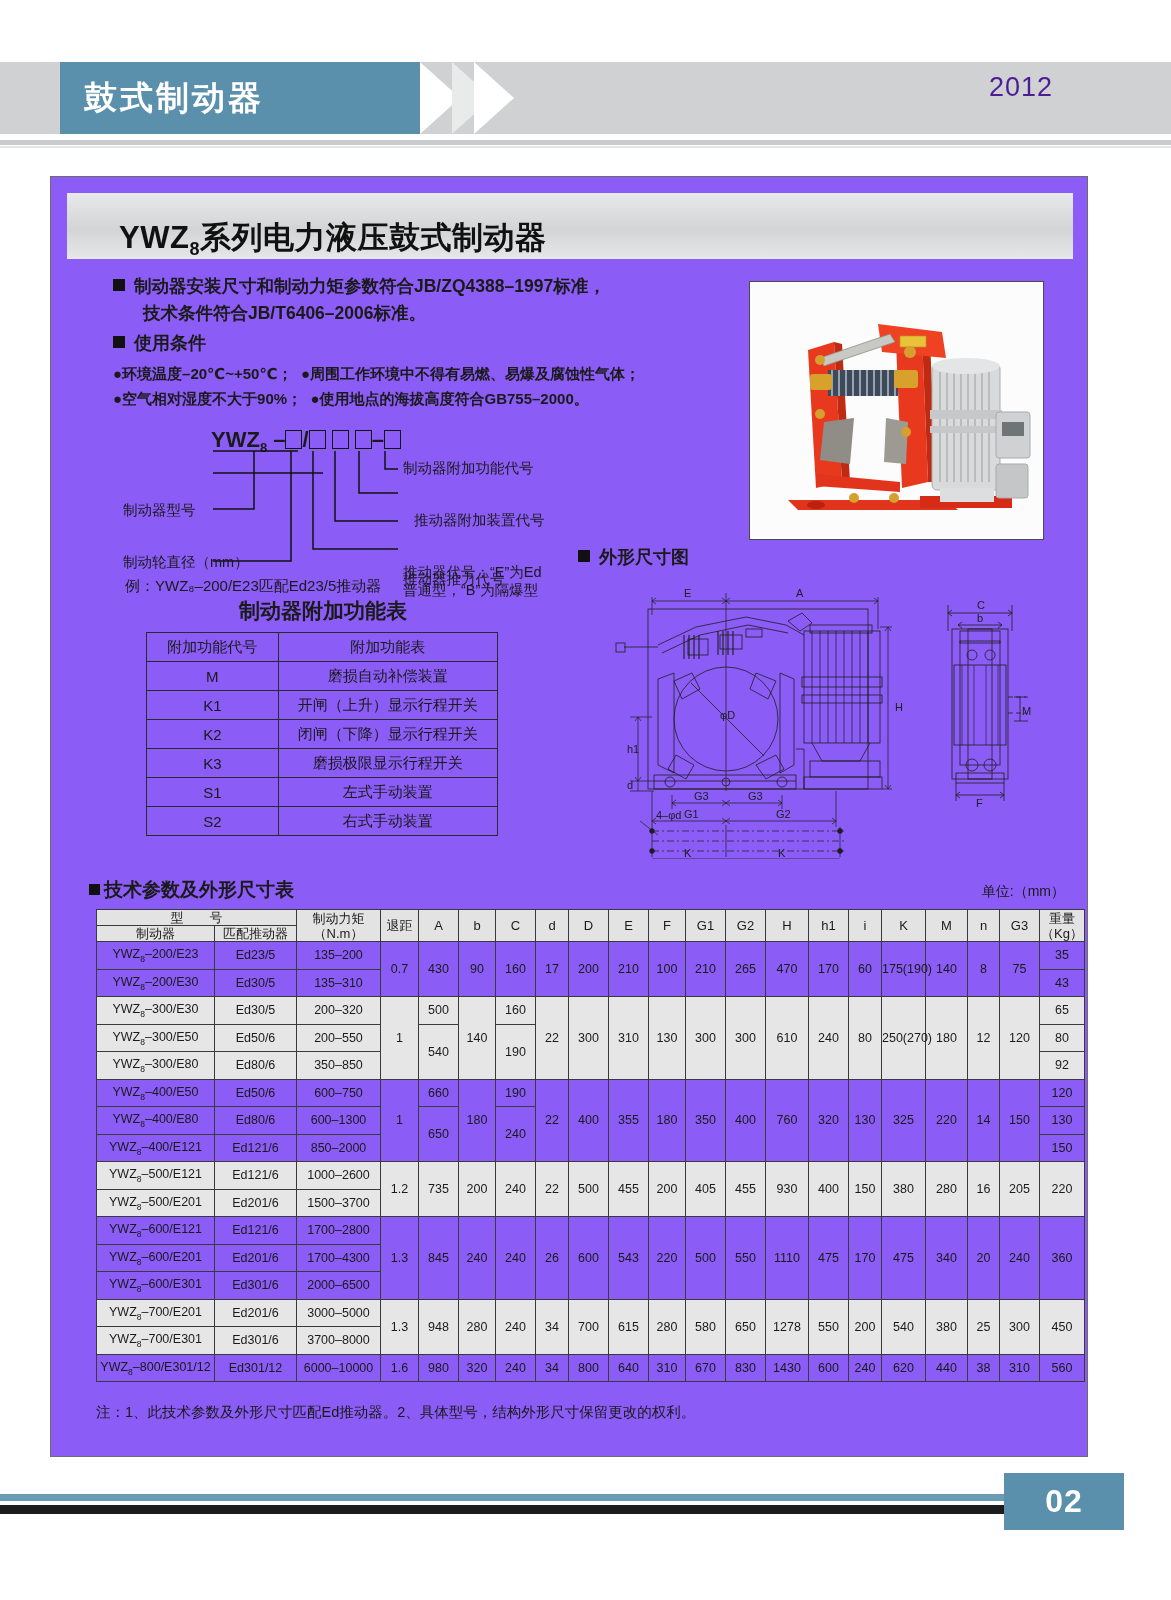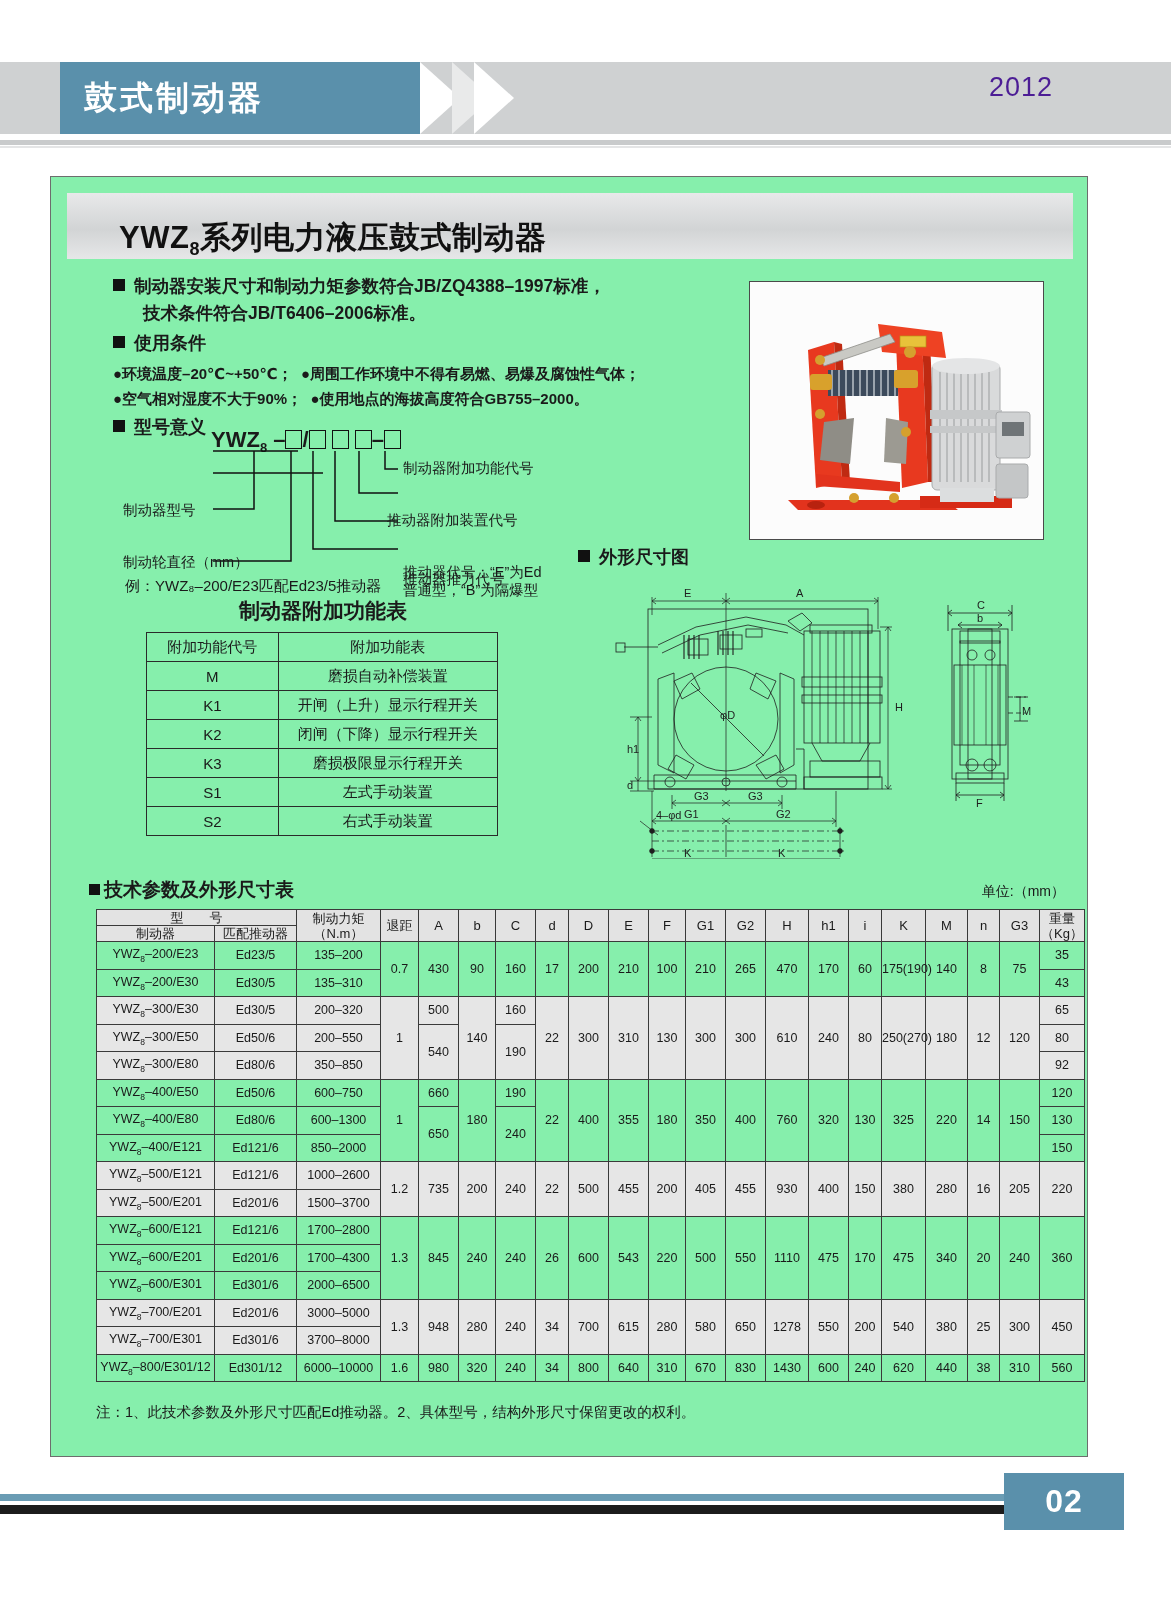--- a/index.html
+++ b/index.html
@@ -24,21 +24,21 @@
       border-top:36px solid transparent; border-bottom:36px solid transparent;
       border-left:40px solid #e9eaea; }
   .hdr-title { position:absolute; left:84px; top:68px; height:60px; line-height:60px;
       color:#fff; font-size:33px; font-weight:bold; letter-spacing:3px; }
   .hdr-year { position:absolute; right:118px; top:72px; font-size:27px; color:#4c1d95; letter-spacing:1px; }
   .hdr-rule { position:absolute; left:0; top:140px; width:1171px; height:5px; background:#c9cbcc; }
   .hdr-rule2 { position:absolute; left:0; top:146px; width:1171px; height:2px; background:#e4e5e6; }
 
   
   .page-frame { position:absolute; left:50px; top:176px; width:1038px; height:1281px;
-      border:1px solid #6d6d6d; background:#86efac; }
+      border:1px solid #6d6d6d; background:#8b5cf6; }
 
   
   .title-band { position:absolute; left:16px; top:16px; width:1006px; height:66px;
       background:linear-gradient(to bottom,#e8e9ea 0%, #d2d4d5 55%, #e6e7e8 100%); }
   .title-text { position:absolute; left:52px; top:24px; font-size:31px; font-weight:bold;
       letter-spacing:0.5px; color:#111; }
   .title-text .sub { font-size:18px; vertical-align:sub; }
 
   
   .bullet { display:inline-block; width:12px; height:12px; background:#111; margin-right:9px;
@@ -122,23 +122,20 @@
     </div>
     <div class="spec-h">
       <span class="bullet"></span><span>使用条件</span>
     </div>
     <div class="cond" style="margin-top:6px;">
       <span>●环境温度–20℃~+50℃；</span>&nbsp;&nbsp;<span>●周围工作环境中不得有易燃、易爆及腐蚀性气体；</span>
     </div>
     <div class="cond">
       <span>●空气相对湿度不大于90%；</span>&nbsp;&nbsp;<span>●使用地点的海拔高度符合GB755–2000。</span>
     </div>
-    <div class="spec-h" style="margin-top:4px;">
-      <span class="bullet"></span><span>型号意义</span>
-    </div>
   </div>
 
   <div class="model-box">
     <div class="model-code"><span>YWZ</span><span class="sub">8</span>
       –<span class="mbox"></span>/<span class="mbox"></span>&nbsp;<span class="mbox"></span>&nbsp;<span class="mbox"></span>–<span class="mbox"></span>
     </div>
 
     <svg width="560" height="190" style="position:absolute;left:0;top:0;">
       <g stroke="#111" stroke-width="1.5" fill="none">
         <line x1="100" y1="42" x2="185" y2="42"></line>
@@ -148,21 +145,21 @@
         <path d="M200 42 L200 140 L285 140"></path>
         <path d="M222 42 L222 112 L285 112"></path>
         <path d="M246 42 L246 84 L285 84"></path>
         <path d="M272 42 L272 60 L285 60"></path>
       </g>
     </svg>
 
     <div class="mlbl" style="left:10px;top:92px;">制动器型号</div>
     <div class="mlbl" style="left:10px;top:144px;">制动轮直径（mm）</div>
     <div class="mlbl" style="left:290px;top:50px;">制动器附加功能代号</div>
-    <div class="mlbl" style="left:274px;top:102px;">推动器附加装置代号</div>
+    <div class="mlbl" style="left:301px;top:102px;">推动器附加装置代号</div>
     <div class="mlbl" style="left:290px;top:130px;margin-top:31px;">推动器推力代号</div>
     <div class="mlbl" style="left:290px;top:154px;">推动器代号：“E”为Ed</div>
     <div class="mlbl" style="left:290px;top:172px;">普通型，“B”为隔爆型</div>
     <div class="mex">例：YWZ₈–200/E23匹配Ed23/5推动器</div>
   </div>
 
   <div class="fn-title">制动器附加功能表</div>
   <table class="fn">
     <tbody>
       <tr>

